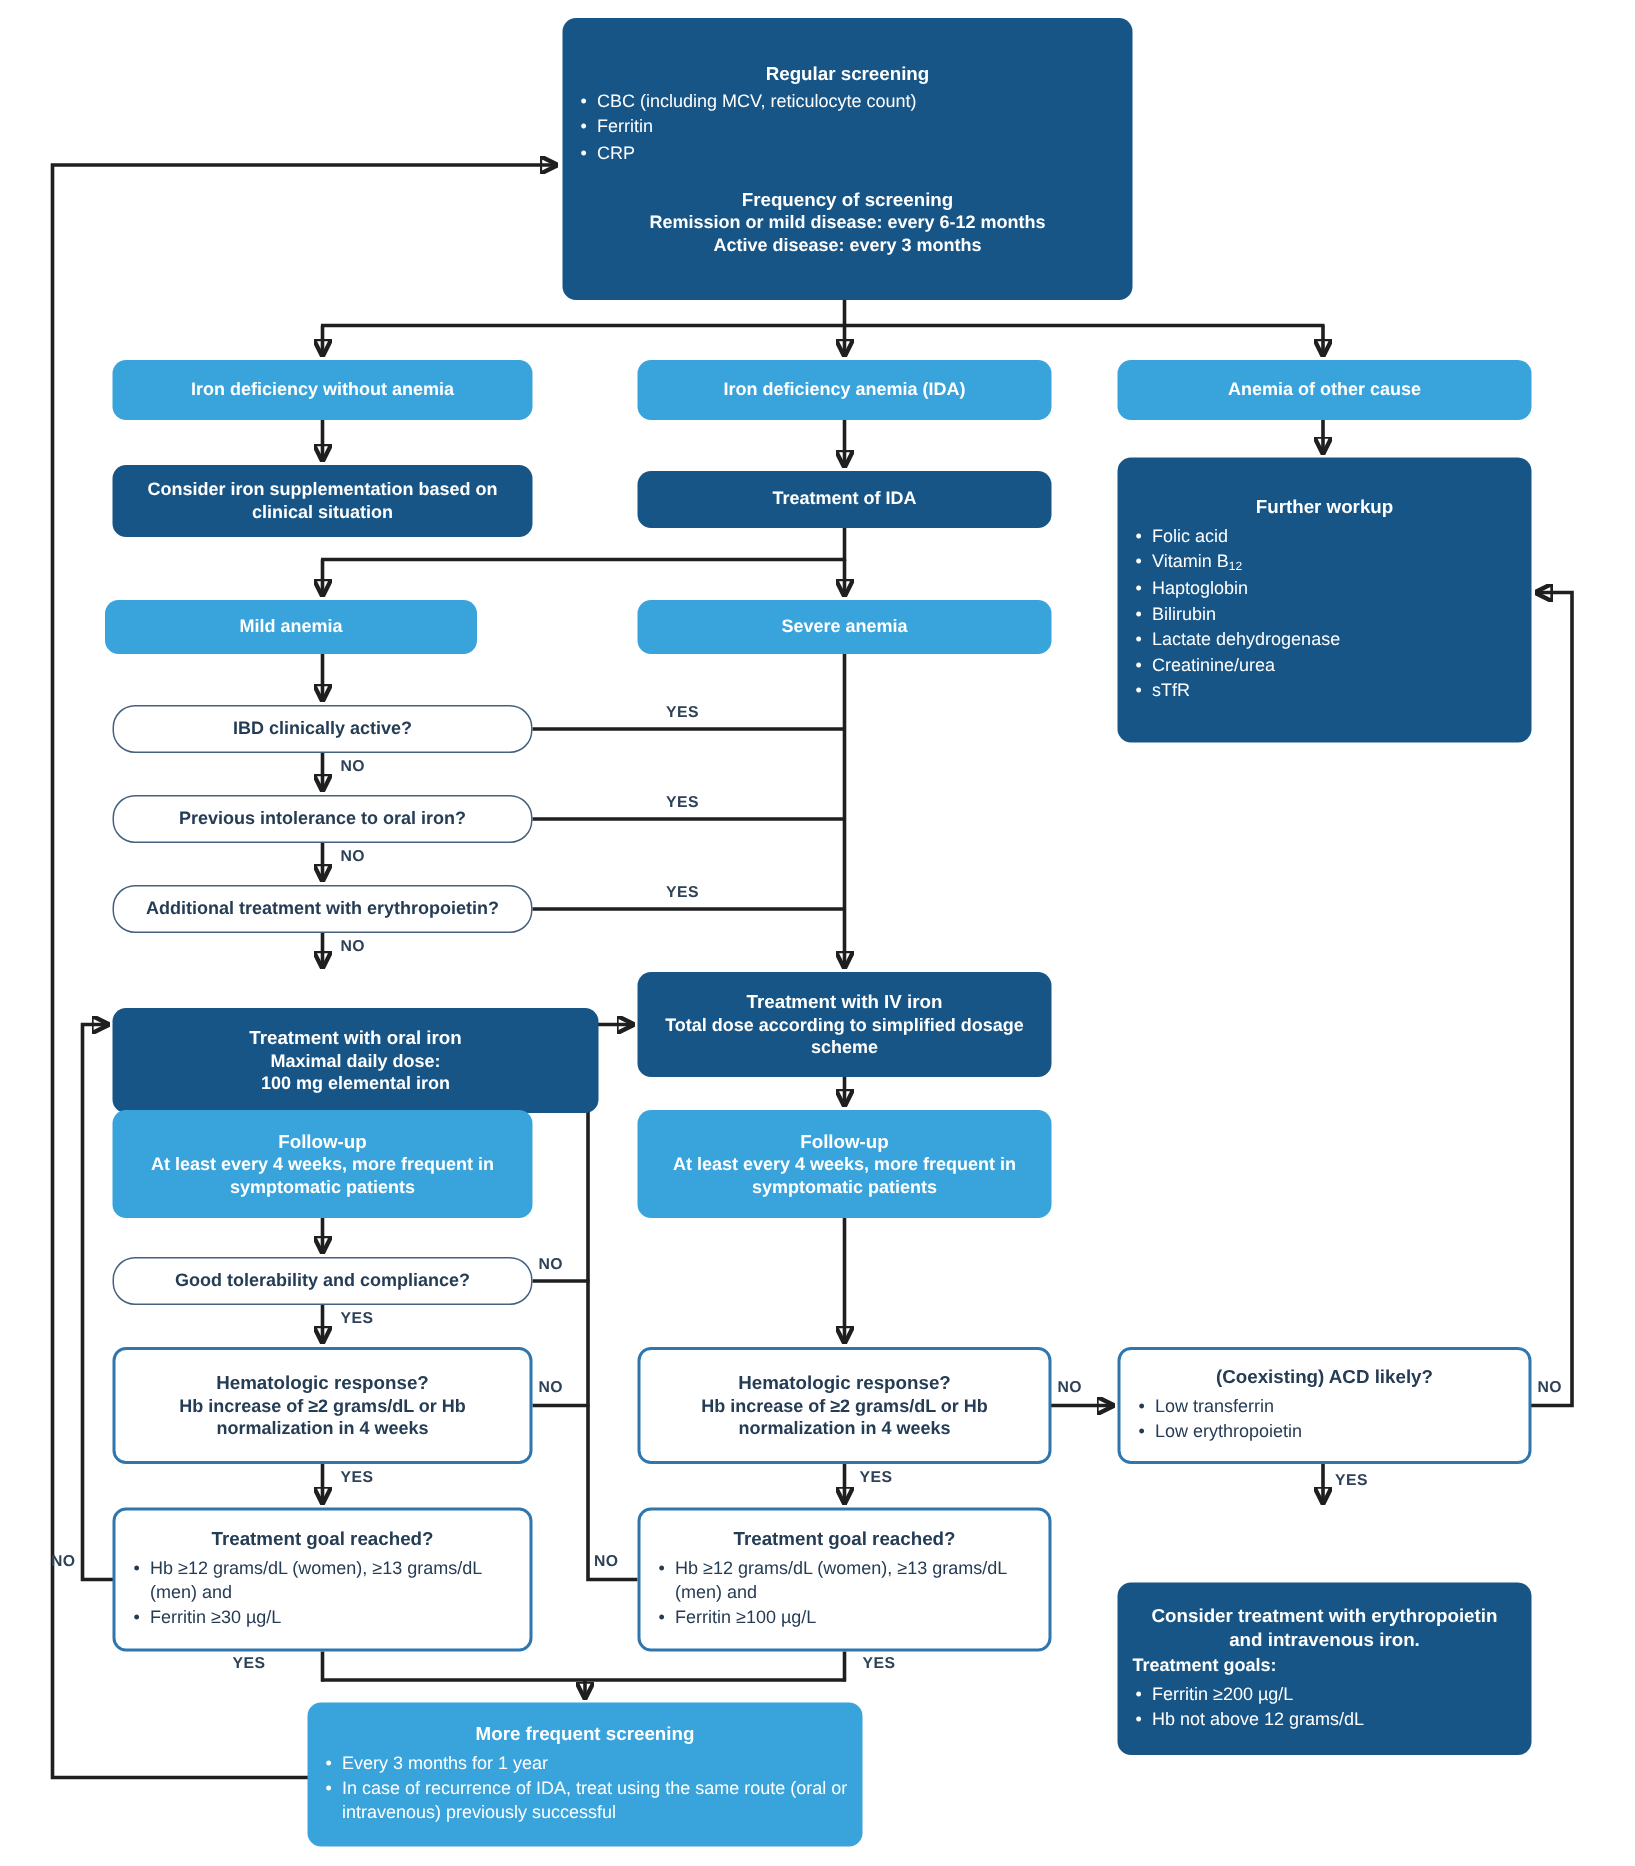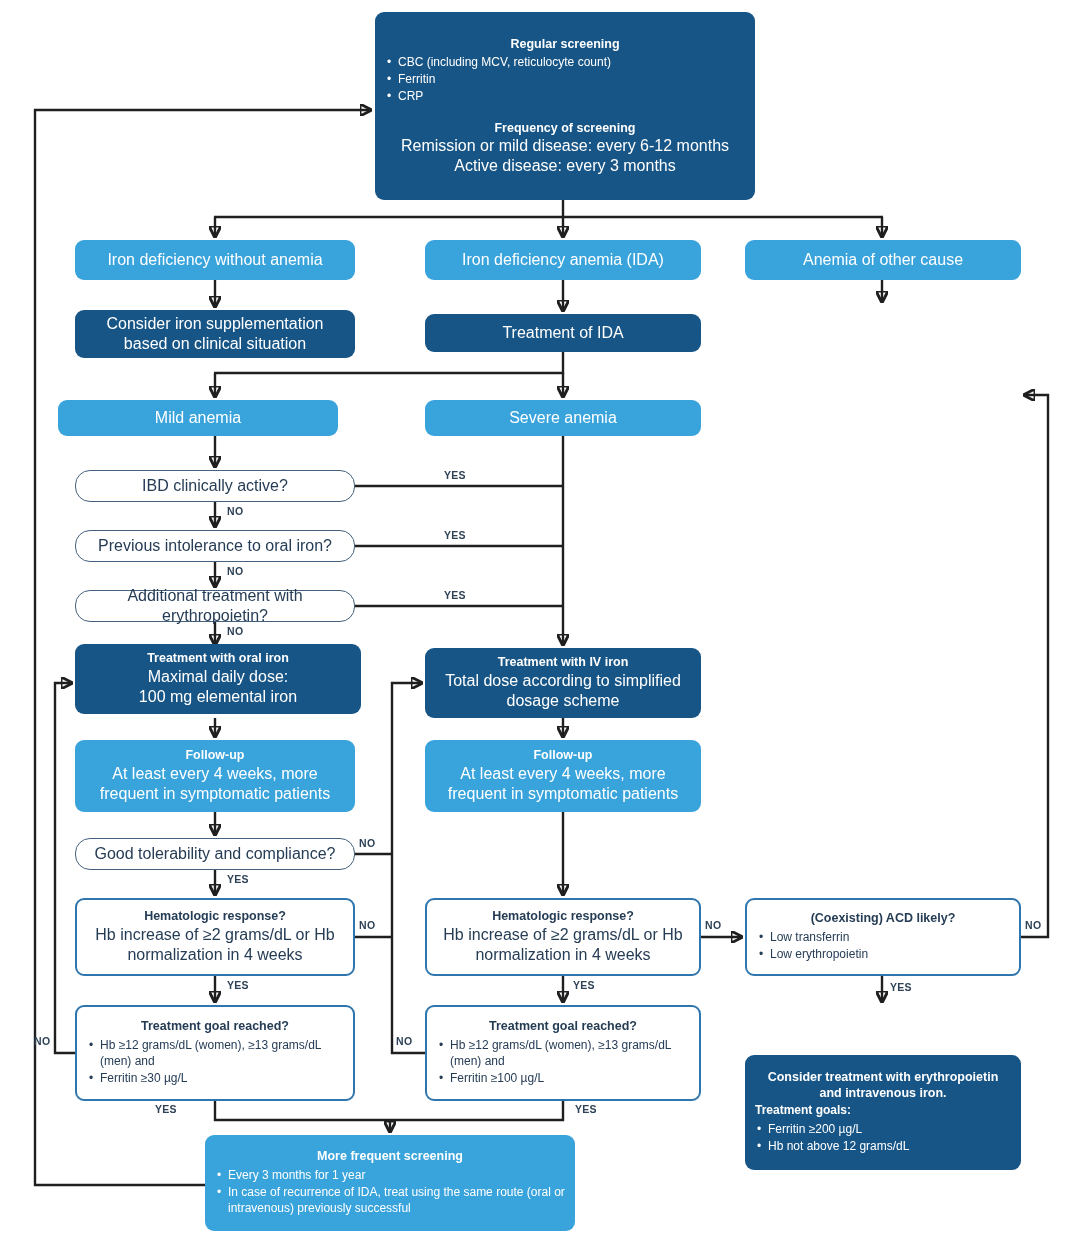--- a/index.html
+++ b/index.html
@@ -10,21 +10,21 @@
   .node { position:absolute; z-index:2; border-radius:9px; display:flex; flex-direction:column;
           justify-content:center; align-items:center; text-align:center; padding:6px 10px;
           line-height:1.28; }
   .dark  { background:var(--dark-blue,#175586); color:#ffffff; }
   .light { background:var(--light-blue,#39a3dc); color:#ffffff; }
   .qbox  { background:#ffffff; border:1.6px solid #44617e; border-radius:15px;
            color:var(--box-text,#253c55); }
   .wbox  { background:#ffffff; border:2px solid #2f76ae; border-radius:9px;
            color:var(--box-text,#253c55); }
   .title { font-weight:bold; font-size:12.5px; line-height:1.3; }
-  .body  { font-size:16px; line-height:1.28; }
+  .body  { font-size:12px; line-height:1.28;font-weight:bold; }
   .bullets { list-style:none; text-align:left; font-size:12px; line-height:1.3;
              align-self:stretch; margin-top:2px; }
   .bullets li { position:relative; padding-left:13px; margin:1.5px 0; }
   .bullets li::before { content:"\2022"; position:absolute; left:2px; }
   .subhead { font-weight:bold; font-size:12.5px; margin-top:13px; }
   .subhead-left { font-weight:bold; font-size:12px; align-self:stretch; text-align:left; margin-top:2px; }
   .lbl { position:absolute; z-index:3; font-size:10.5px; font-weight:bold;
          color:#2e4257; letter-spacing:.3px; }
   sub { font-size:8px; vertical-align:-2px; }
 </style>
@@ -104,39 +104,51 @@
     <div class="body">Anemia of other cause</div>
   </div>
 
   <div class="node dark" style="left:75px;top:310px;width:280px;height:48px">
     <div class="body">Consider iron supplementation based on clinical situation</div>
   </div>
   <div class="node dark" style="left:425px;top:314px;width:276px;height:38px">
     <div class="body">Treatment of IDA</div>
   </div>
 
-
-  <div class="node light" style="left:58px;top:400px;width:280px;height:36px">
+  <div class="node dark" style="left:745px;top:305px;width:276px;height:190px">
+    <div class="title">Further workup</div>
+    <ul class="bullets">
+      <li>Folic acid</li>
+      <li><span>Vitamin B</span><sub>12</sub></li>
+      <li>Haptoglobin</li>
+      <li>Bilirubin</li>
+      <li>Lactate dehydrogenase</li>
+      <li>Creatinine/urea</li>
+      <li>sTfR</li>
+    </ul>
+  </div>
+
+  <div class="node light" style="left:70px;top:400px;width:248px;height:36px">
     <div class="body">Mild anemia</div>
   </div>
   <div class="node light" style="left:425px;top:400px;width:276px;height:36px">
     <div class="body">Severe anemia</div>
   </div>
 
   <div class="node qbox body" style="left:75px;top:470px;width:280px;height:32px">
     <div>IBD clinically active?</div>
   </div>
   <div class="node qbox body" style="left:75px;top:530px;width:280px;height:32px">
     <div>Previous intolerance to oral iron?</div>
   </div>
   <div class="node qbox body" style="left:75px;top:590px;width:280px;height:32px">
     <div>Additional treatment with erythropoietin?</div>
   </div>
 
-  <div class="node dark" style="left:75px;top:644px;width:286px;height:70px">
+  <div class="node dark" style="left:75px;top:672px;width:324px;height:70px">
     <div class="title">Treatment with oral iron</div>
     <div class="body">Maximal daily dose:</div>
     <div class="body">100 mg elemental iron</div>
   </div>
   <div class="node dark" style="left:425px;top:648px;width:276px;height:70px">
     <div class="title">Treatment with IV iron</div>
     <div class="body">Total dose according to simplified dosage scheme</div>
   </div>
 
   <div class="node light" style="left:75px;top:740px;width:280px;height:72px">

